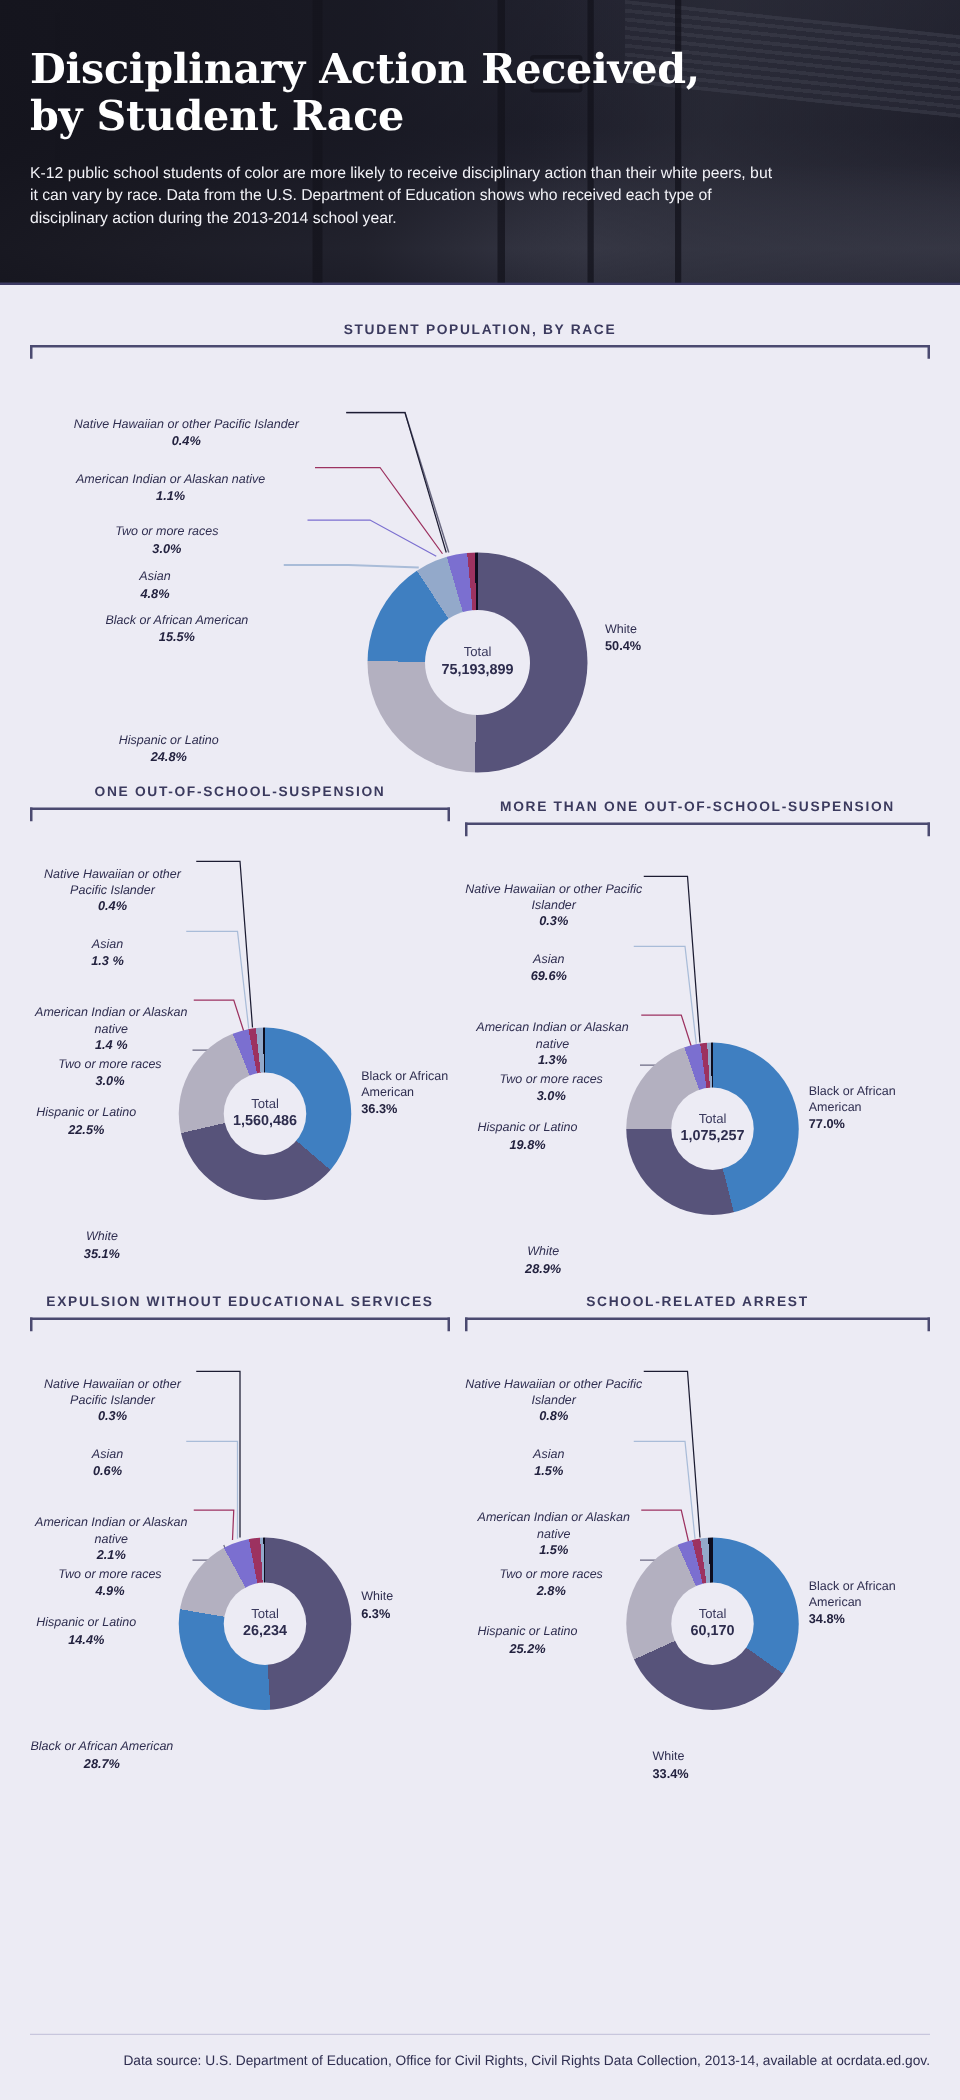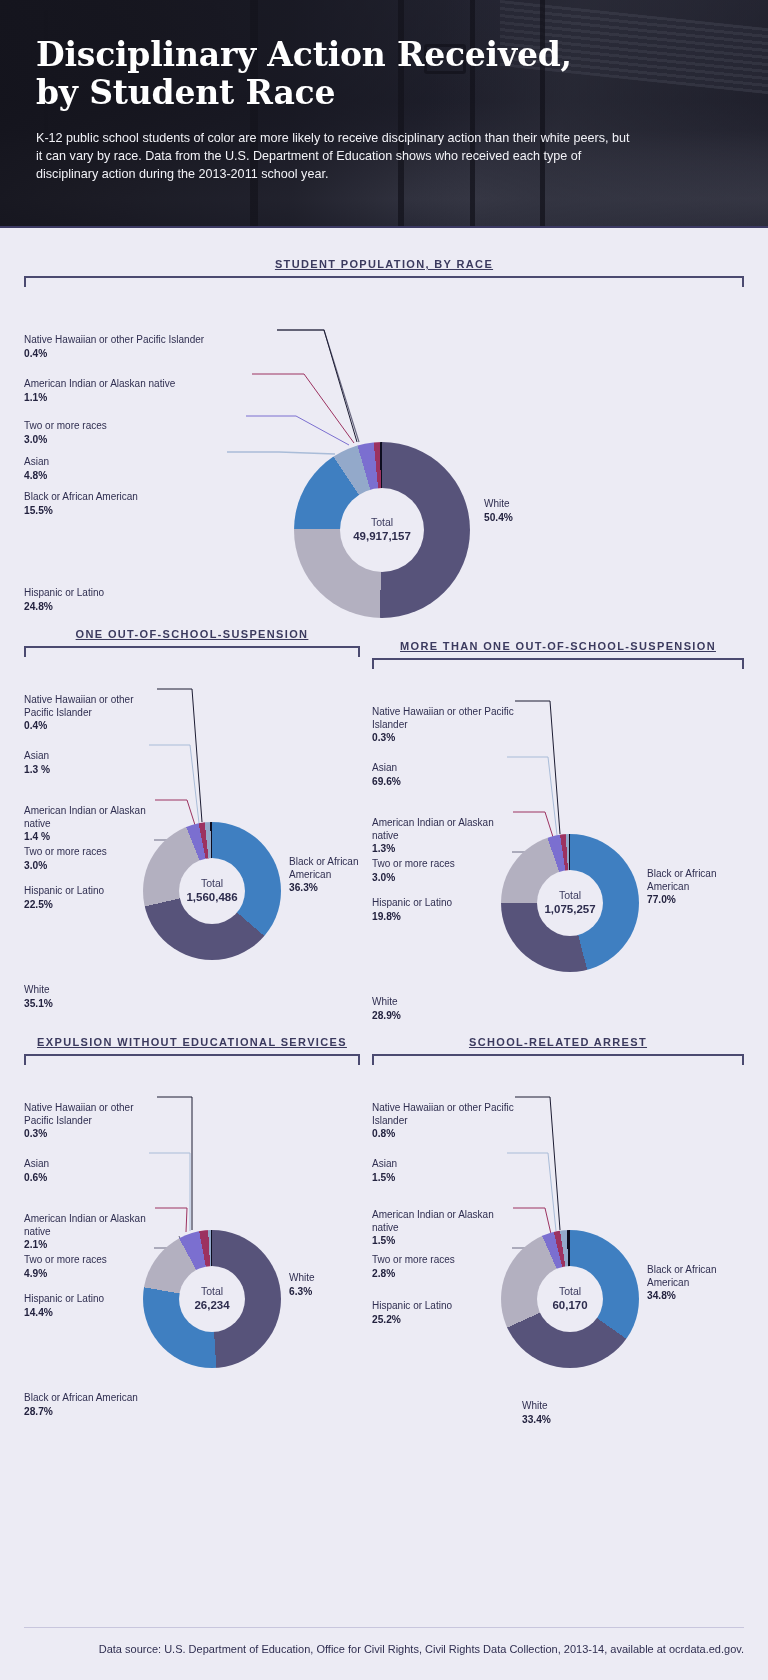--- a/index.html
+++ b/index.html
@@ -49,21 +49,20 @@
     border: 3px solid rgba(12,12,26,0.7); border-radius: 3px;
   }
   .awning {
     position: absolute; left: 500px; top: 0; width: 268px; height: 66px;
     background: repeating-linear-gradient(to bottom, rgba(120,124,156,0.30) 0 3px, rgba(60,62,92,0.32) 3px 7px);
     transform: skewY(6deg); transform-origin: left top;
   }
   .header-inner {
     position: relative; z-index: 3;
     padding: 36px 36px 0 24px;
-    margin-left: 12px;
   }
   .title {
     font-family: "DejaVu Serif", "Liberation Serif", serif;
     font-weight: 700;
     font-size: 33px;
     line-height: 1.16;
     color: #ffffff;
     letter-spacing: -0.2px;
   }
   .subtitle {
@@ -77,21 +76,20 @@
   
   .content { position: relative; width: 768px; }
 
   .section-title {
     text-align: center;
     font-size: 11px;
     font-weight: 700;
     letter-spacing: 1.35px;
     color: #3b3a5e;
     text-transform: uppercase;
-    text-decoration: underline;
   }
   .bracket {
     position: relative;
     height: 11px;
     margin-top: 6px;
     border-top: 2px solid #4b4a70;
   }
   .bracket:before, .bracket:after {
     content: ""; position: absolute; top: -2px; width: 2px; height: 11px;
     background: #4b4a70;
@@ -119,21 +117,21 @@
 
   .lbl {
     position: absolute;
     font-size: 10px;
     color: #2f2e50;
     line-height: 1.28;
     white-space: pre-line;
   }
   .lbl b { font-weight: 700; font-size: 10.2px; color: #23223f; display:block; }
   .lbl.right { text-align: left; }
-  .lbl.left  { text-align: left; }
+  .lbl.left  { text-align: center; font-style: italic; }
 
   .leader { position: absolute; }
   .leader svg { display: block; overflow: visible; }
 
   
   .footer {
     position: absolute; left: 0; right: 0; bottom: 0;
     padding: 0 24px 22px 24px;
     text-align: right;
   }
@@ -152,21 +150,21 @@
     <div class="hoop"></div>
     <div class="post p2"></div>
     <div class="post p3"></div>
     <div class="post p4"></div>
   </div>
   <div class="header-inner">
     <h1 class="title">
       <span>Disciplinary Action Received,</span><br>
       <span>by Student Race</span>
     </h1>
-    <p class="subtitle">K-12 public school students of color are more likely to receive disciplinary action than their white peers, but it can vary by race. Data from the U.S. Department of Education shows who received each type of disciplinary action during the 2013-2011 school year.</p>
+    <p class="subtitle">K-12 public school students of color are more likely to receive disciplinary action than their white peers, but it can vary by race. Data from the U.S. Department of Education shows who received each type of disciplinary action during the 2013-2014 school year.</p>
   </div>
 </div>
 
 <div class="content">
 
   <div class="chart-block" style="left:24px; top:30px; width:720px;">
     <div class="section-title">STUDENT POPULATION, BY RACE</div>
     <div class="bracket"></div>
 
     <div class="donut-wrap" style="height:330px;">
@@ -177,21 +175,21 @@
           <polyline points="253,43 300,43 333,155" fill="none" stroke="#1c1c32" stroke-width="1"></polyline>
           <polyline points="228,87 280,87 330,156" fill="none" stroke="#9c3260" stroke-width="1"></polyline>
           <polyline points="222,129 272,129 325,158" fill="none" stroke="#7b6fd0" stroke-width="1"></polyline>
           <polyline points="203,165 255,165 311,167" fill="none" stroke="#a9bcd8" stroke-width="1.6"></polyline>
         </svg>
       </div>
 
       <div class="donut" style="left: 270px; top: 155px; width: 176px; height: 176px; background: conic-gradient(rgb(87, 83, 122) 0deg, rgb(87, 83, 122) 181.44deg, rgb(179, 176, 192) 181.44deg, rgb(179, 176, 192) 270.72deg, rgb(63, 127, 193) 270.72deg, rgb(63, 127, 193) 326.52deg, rgb(147, 169, 202) 326.52deg, rgb(147, 169, 202) 343.8deg, rgb(123, 111, 208) 343.8deg, rgb(123, 111, 208) 354.6deg, rgb(156, 50, 96) 354.6deg, rgb(156, 50, 96) 358.56deg, rgb(13, 13, 31) 358.56deg, rgb(13, 13, 31) 360deg);"></div>
       <div class="donut-hole" style="left:316px; top:201px; width:84px; height:84px;">
         <span class="hole-total">Total</span>
-        <span class="hole-value">49,917,157</span>
+        <span class="hole-value">75,193,899</span>
       </div>
 
       <div class="lbl left" style="left:0px; top:34px; width:250px;">
         <span>Native Hawaiian or other Pacific Islander</span>
         <b>0.4%</b>
       </div>
       <div class="lbl left" style="left:0px; top:78px; width:225px;">
         <span>American Indian or Alaskan native</span>
         <b>1.1%</b>
       </div>

